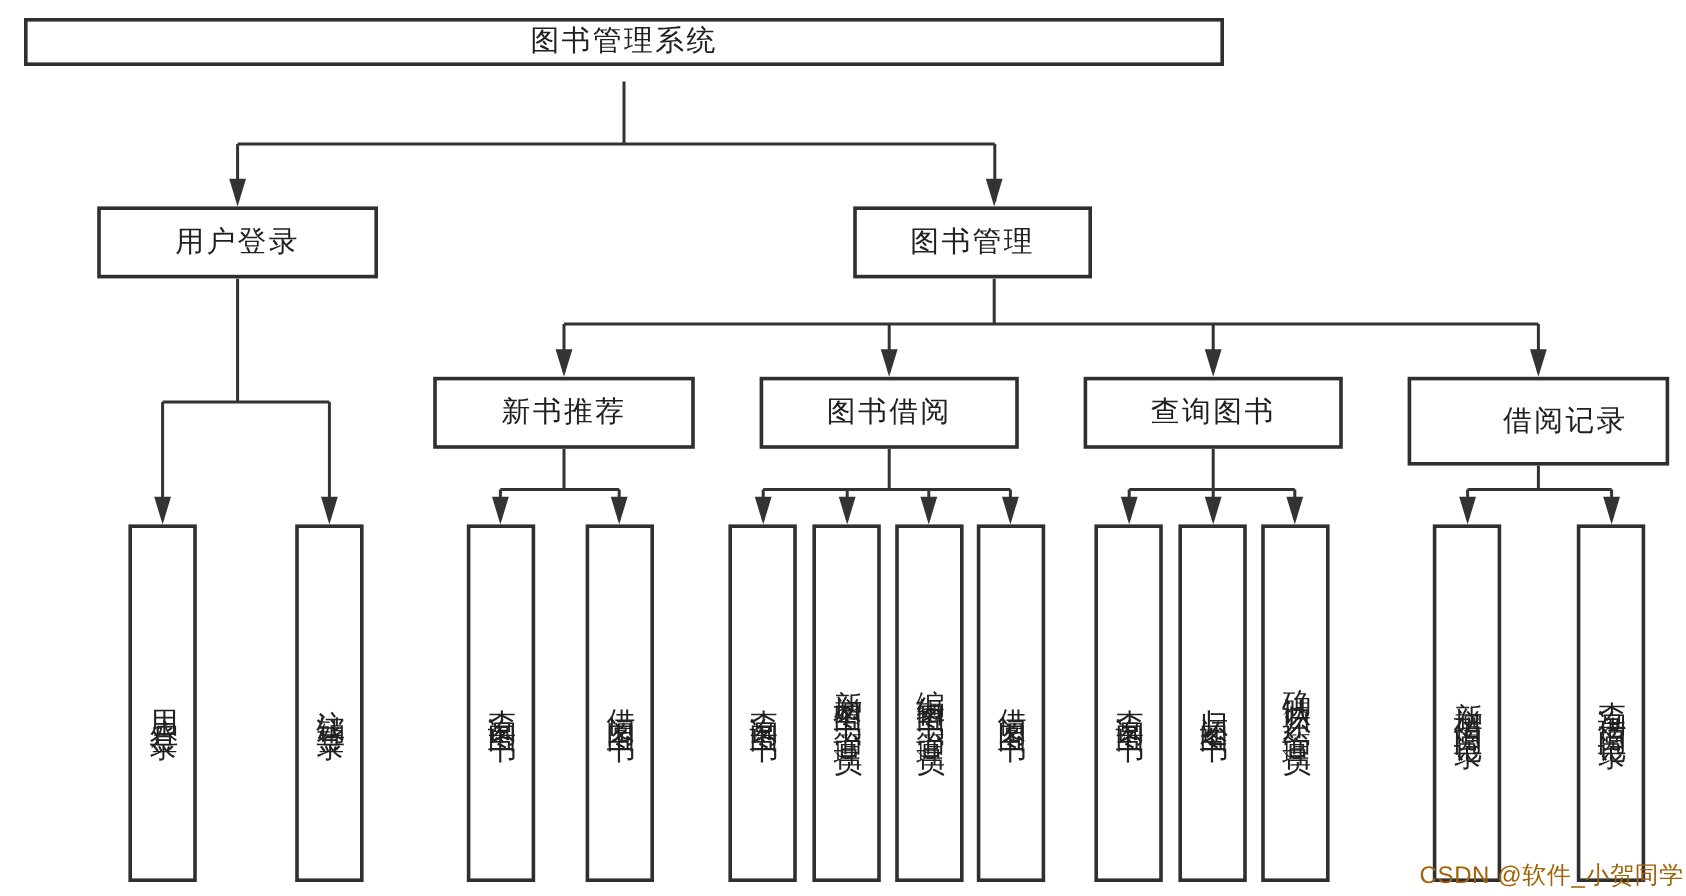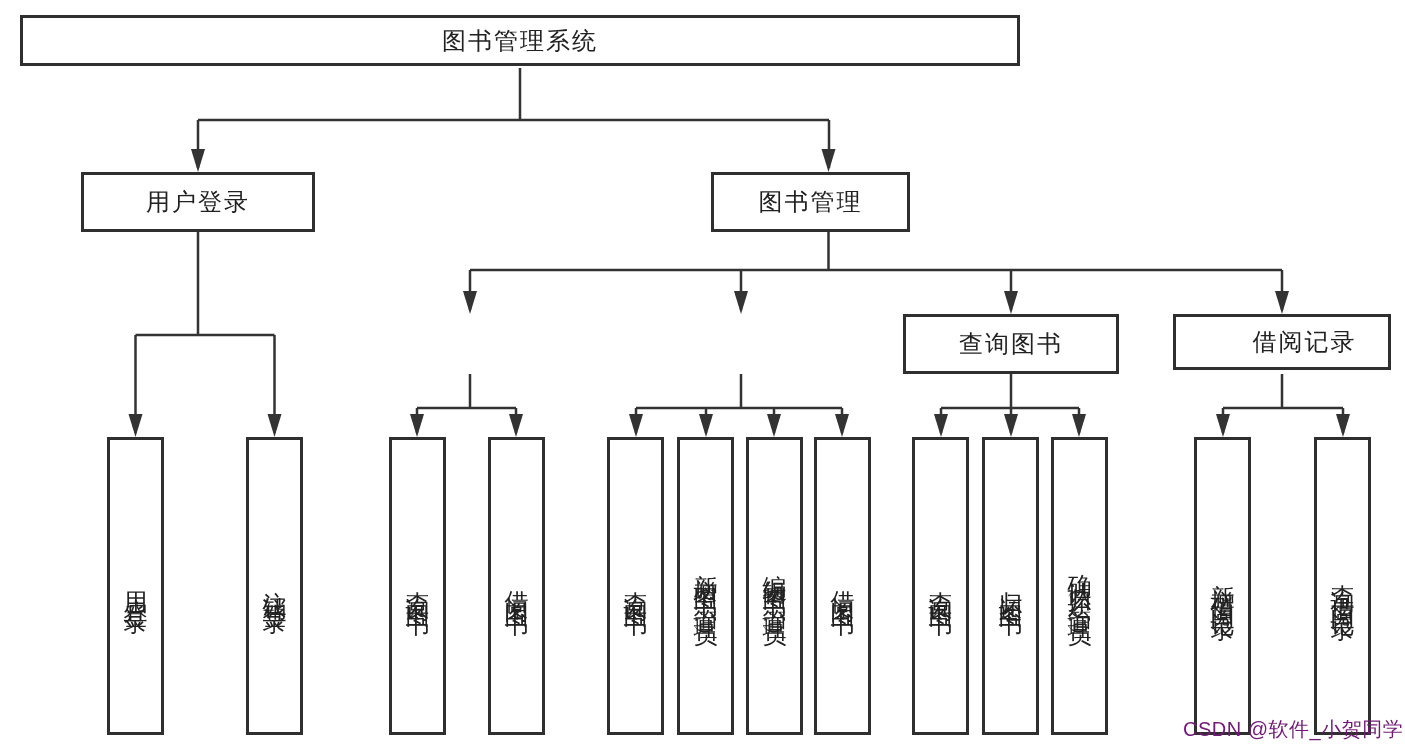--- a/index.html
+++ b/index.html
@@ -29,29 +29,29 @@
     display: flex;
     align-items: center;
     justify-content: center;
     color: #212121;
     font-size: 24px;
     letter-spacing: 2px;
     line-height: 1;
     z-index: 2;
   }
   
-  .n-root   { left: 20px;   top: 15px;  width: 1000px; height: 51px; }
+  .n-root   { left: 20px;   top: 15px;  width: 1000px; height: 40px; }
   
   .n-l2a    { left: 81px;   top: 172px; width: 234px;  height: 60px; }
   .n-l2b    { left: 711px;  top: 172px; width: 199px;  height: 60px; }
   
   .n-l3a    { left: 361px;  top: 314px; width: 218px;  height: 60px; }
   .n-l3b    { left: 633px;  top: 314px; width: 216px;  height: 60px; }
   .n-l3c    { left: 903px;  top: 314px; width: 216px;  height: 60px; }
-  .n-l3d    { left: 1173px; top: 314px; width: 218px;  height: 56px; padding-left: 45px; }
+  .n-l3d    { left: 1173px; top: 314px; width: 218px;  height: 74px; padding-left: 45px; }
   
   .leaf {
     top: 437px;
     height: 298px;
     width: 57px;
     writing-mode: vertical-rl;
     text-orientation: mixed;
     letter-spacing: 7px;
     font-size: 24px;
     padding: 0;
@@ -67,21 +67,21 @@
   .f9  { left: 912px; }
   .f10 { left: 982px; }
   .f11 { left: 1051px; }
   .f12 { left: 1194px; }
   .f13 { left: 1314px; }
   .watermark {
     position: absolute;
     left: 1183px;
     top: 716px;
     font-size: 20px;
-    color: #701a75;
+    color: #a16207;
     letter-spacing: 0.5px;
     white-space: nowrap;
     z-index: 3;
   }
   svg line, svg path { stroke: #333333; stroke-width: 2.5; fill: none; }
   svg polygon { fill: #333333; stroke: none; }
 </style>
 </head>
 <body>
 
@@ -135,20 +135,22 @@
       <polygon points="1216,414 1230,414 1223,437"></polygon>
       <polygon points="1336,414 1350,414 1343,437"></polygon>
     </g>
   </svg>
 
   <div class="node n-root">图书管理系统</div>
 
   <div class="node n-l2a">用户登录</div>
   <div class="node n-l2b">图书管理</div>
 
+  <div class="node n-l3a">新书推荐</div>
+  <div class="node n-l3b">图书借阅</div>
   <div class="node n-l3c">查询图书</div>
   <div class="node n-l3d">借阅记录</div>
 
   <div class="node leaf f1">用户登录</div>
   <div class="node leaf f2">注销登录</div>
   <div class="node leaf f3">查询图书</div>
   <div class="node leaf f4">借阅图书</div>
   <div class="node leaf f5">查询图书</div>
   <div class="node leaf f6">新增图书（管理员）</div>
   <div class="node leaf f7">编辑图书（管理员）</div>

